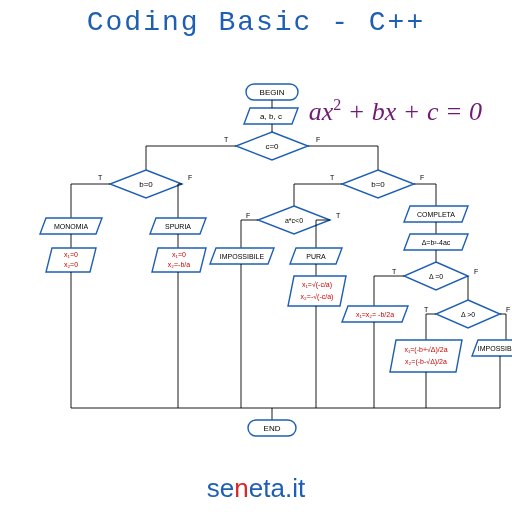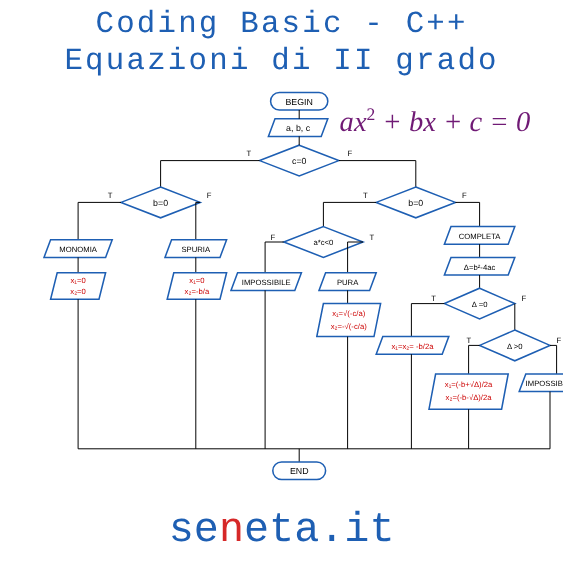--- a/index.html
+++ b/index.html
@@ -34,41 +34,40 @@
     top: 78px;
     left: 16px;
     width: 512px;
     height: 380px;
   }
   .brand {
     position: absolute;
     bottom: 8px;
     width: 100%;
     text-align: center;
-    font-family: Liberation Mono, monospace;
-    font-size: 38px;
+    font-family: Liberation Sans, sans-serif;
+    font-size: 26px;
     color: #1e5fb3;
   }
   .brand .accent { color: #d62828; }
   .brand .suffix { color: #1e5fb3; }
   svg { width: 100%; height: 100%; }
   .node-stroke { fill: #fff; stroke: #1e5fb3; stroke-width: 1.4; }
   .term { fill: #fff; stroke: #1e5fb3; stroke-width: 1.4; }
   .lbl { font-family: Arial, sans-serif; font-size: 8px; fill: #000; text-anchor: middle; }
   .lbl-sm { font-family: Arial, sans-serif; font-size: 7px; fill: #000; text-anchor: middle; }
   .lbl-red { font-family: Arial, sans-serif; font-size: 7px; fill: #cc0000; text-anchor: middle; }
   .edge { stroke: #000; stroke-width: 0.9; fill: none; }
   .tf { font-family: Arial, sans-serif; font-size: 7px; fill: #000; }
 </style>
 </head>
 <body>
 
 <div class="title">
   <div>Coding Basic - C++</div>
-  <div>Equazioni di II grado</div>
 </div>
 
 <div class="equation">
   <span style="font-style:italic">a</span><span style="font-style:italic">x</span><sup>2</sup> + <span style="font-style:italic">b</span><span style="font-style:italic">x</span> + <span style="font-style:italic">c</span> = 0
 </div>
 
 <div class="flowchart">
 <svg viewBox="0 0 512 380">
 
   <rect class="term" x="230" y="6" width="52" height="16" rx="8"></rect>

